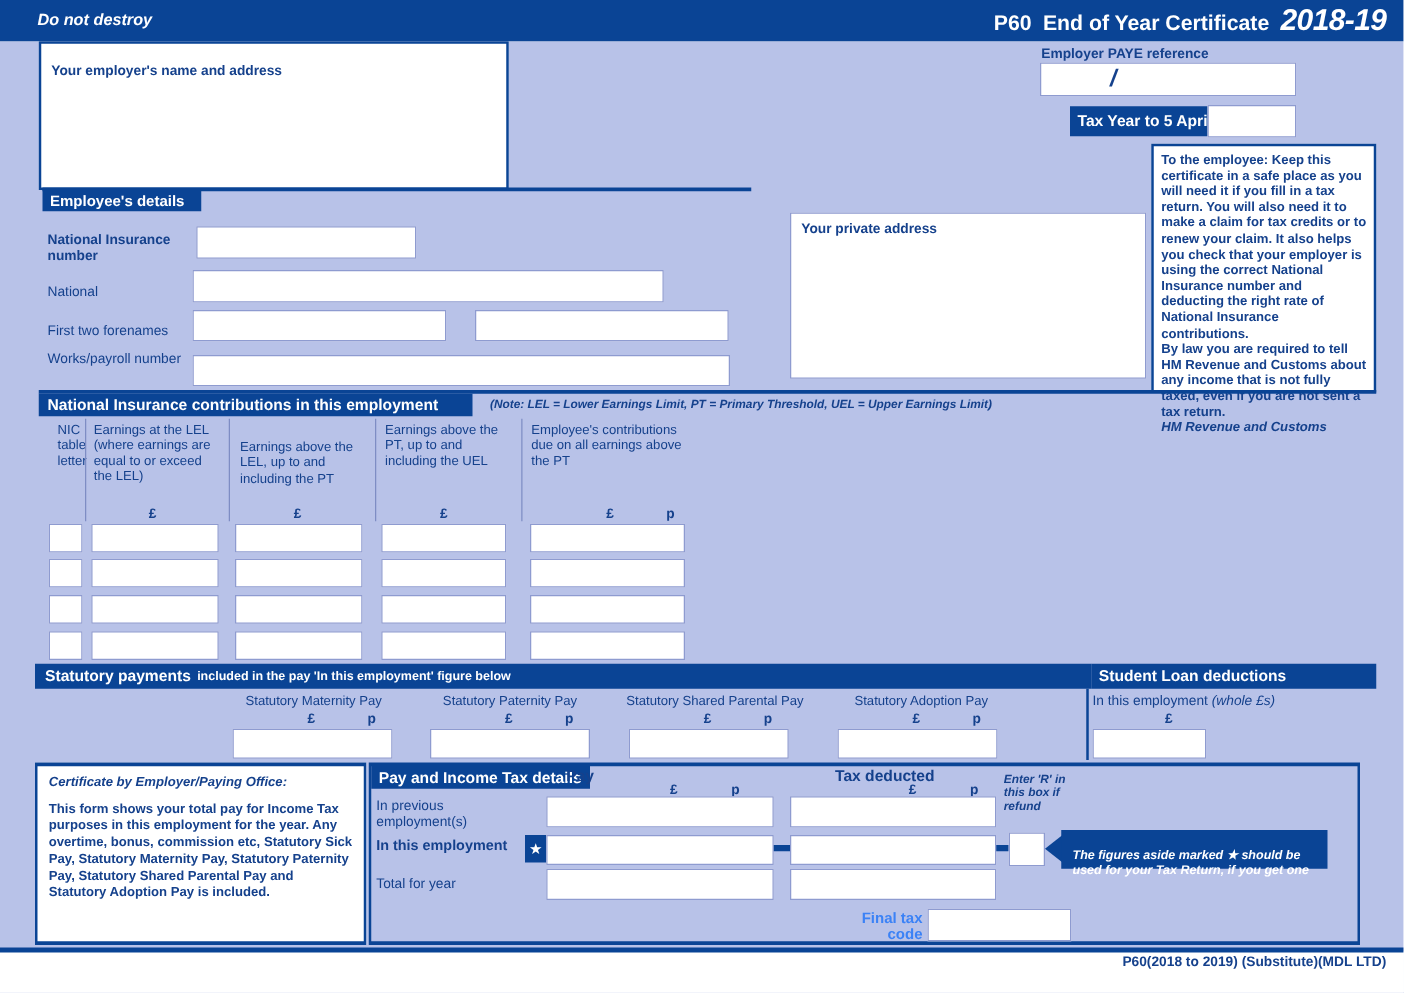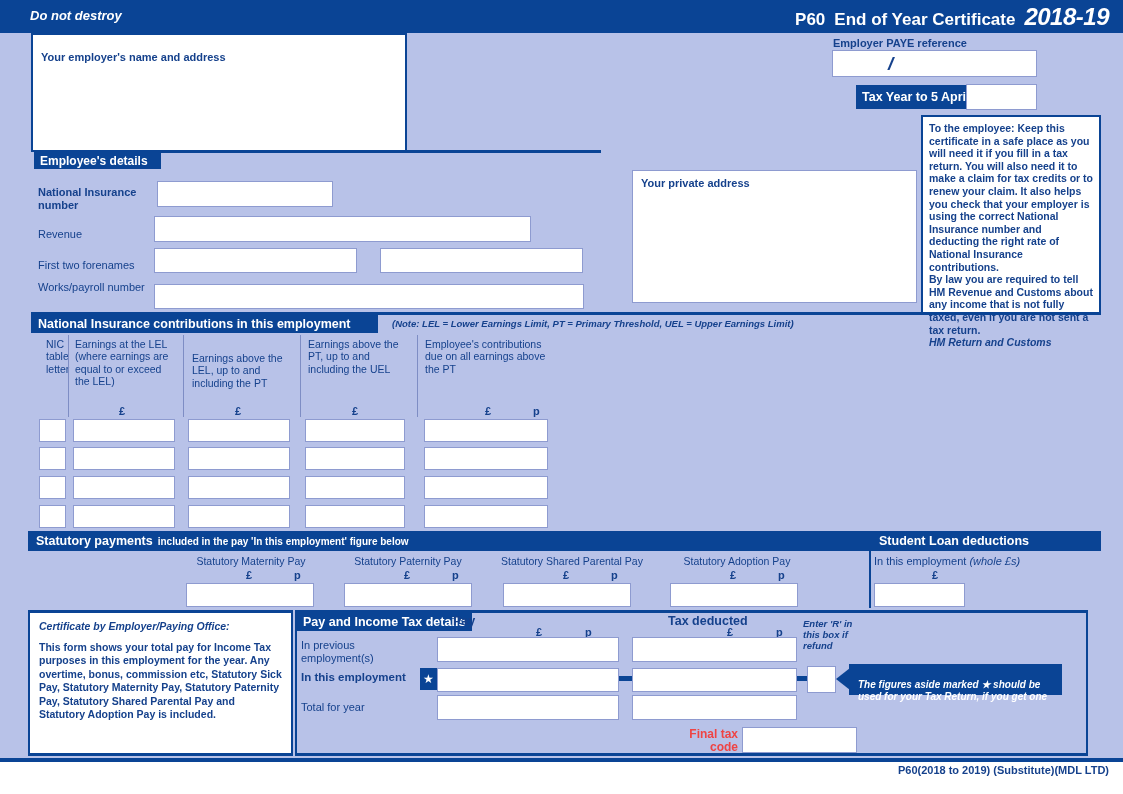--- a/index.html
+++ b/index.html
@@ -231,21 +231,21 @@
     line-height: 12.4px;
     padding: 15px 6px 3px 9px;
   }
   #callout-arrow {
     left: 836px; top: 668px;
     width: 0; height: 0;
     border-top: 11px solid transparent;
     border-bottom: 11px solid transparent;
     border-right: 14px solid #0a4495;
   }
-  #finaltax-lbl { left: 680px; top: 728px; color:#ef4444; font-size: 12px; font-weight: bold; line-height: 13px; text-align: right; width: 58px;}
+  #finaltax-lbl { left: 680px; top: 728px; color:#3b82f6; font-size: 12px; font-weight: bold; line-height: 13px; text-align: right; width: 58px;}
   #finaltax-field { left: 742px; top: 727px; width: 115px; height: 26px; }
 
   
   #bottom-rule { left: 0px; top: 758px; width: 1123px; height: 4px; background: #0a4495; }
   #footer-txt {
     right: 14px; top: 764px;
     color: #15418c; font-size: 11px; font-weight: bold;
   }
 </style>
 </head>
@@ -272,30 +272,30 @@
   <div id="paye-label" class="abs lbl lbl-b">Employer PAYE reference</div>
   <div id="paye-field" class="abs field"></div>
   <div id="paye-slash" class="abs">/</div>
 
   <div id="taxyear-bar" class="abs darkbar">Tax Year to 5 April</div>
   <div id="taxyear-field" class="abs field"></div>
 
   <div id="notice-box" class="abs">
     <p class="notice-t">To the employee: Keep this certificate in a safe place as you will need it if you fill in a tax return. You will also need it to make a claim for tax credits or to renew your claim. It also helps you check that your employer is using the correct National Insurance number and deducting the right rate of National Insurance contributions.</p>
     <p class="notice-t">By law you are required to tell HM Revenue and Customs about any income that is not fully taxed, even if you are not sent a tax return.</p>
-    <p class="notice-t lbl-i" id="notice-sig">HM Return and Customs</p>
+    <p class="notice-t lbl-i" id="notice-sig">HM Revenue and Customs</p>
   </div>
 
   <div id="empdet-rule2" class="abs"></div>
   <div id="empdet-bar" class="abs darkbar">Employee's details</div>
 
   <div id="ni-label" class="abs ed-label">National Insurance number</div>
   <div id="ni-field" class="abs field"></div>
 
-  <div id="sur-label" class="abs lbl">Revenue</div>
+  <div id="sur-label" class="abs lbl">National</div>
   <div id="sur-field" class="abs field"></div>
 
   <div id="fore-label" class="abs lbl">First two forenames</div>
   <div id="fore-f1" class="abs field"></div>
   <div id="fore-f2" class="abs field"></div>
 
   <div id="works-label" class="abs lbl">Works/payroll number</div>
   <div id="works-field" class="abs field"></div>
 
   <div id="priv-box" class="abs">

